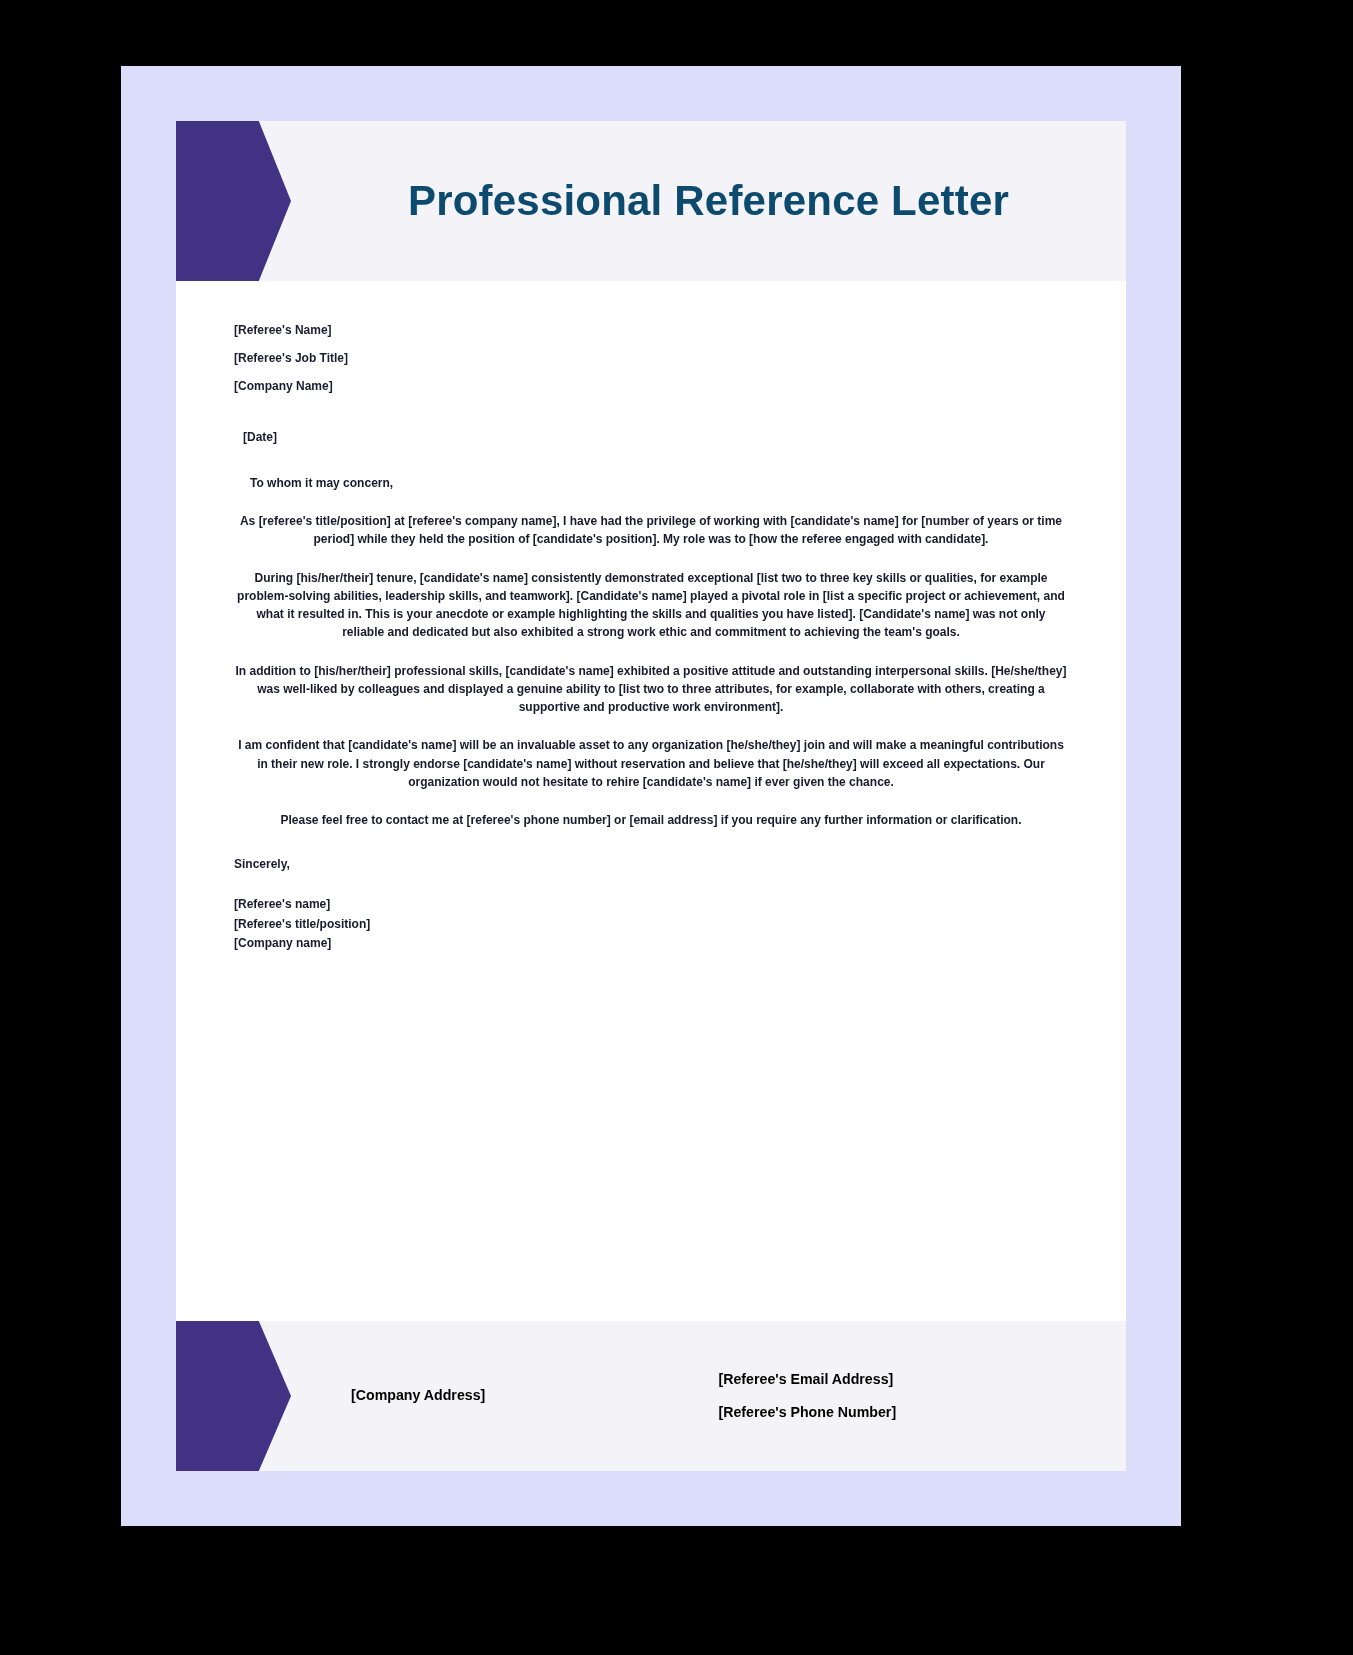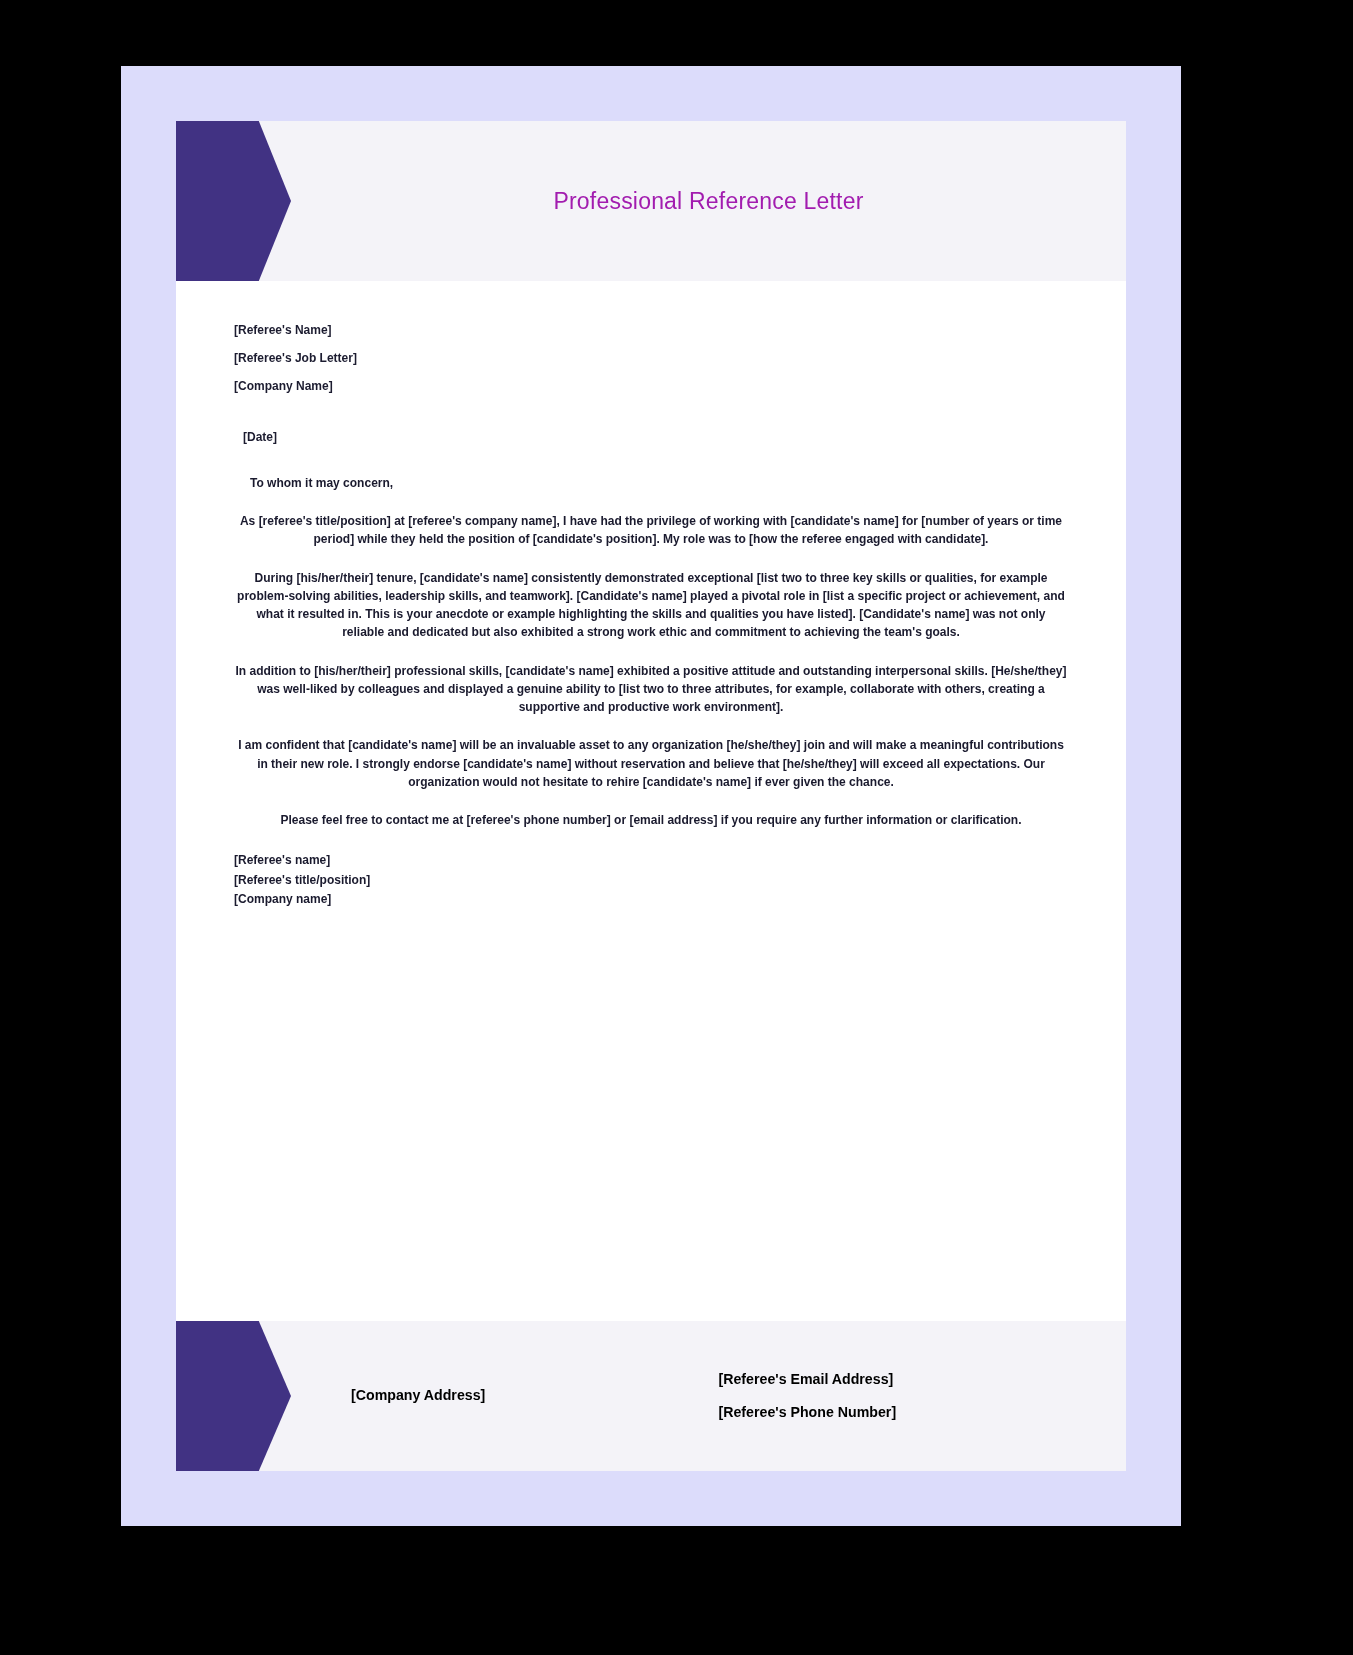--- a/index.html
+++ b/index.html
@@ -50,23 +50,23 @@
   }
   .header-title {
     position: absolute;
     left: 115px;
     top: 0;
     width: 835px;
     height: 160px;
     display: flex;
     align-items: center;
     justify-content: center;
-    color: #a21caf;
-    font-size: 23px;
-    font-weight: normal;
+    color: #0c4a6e;
+    font-size: 42px;
+    font-weight: bold;
     letter-spacing: 0.2px;
   }
   
   .letter-body {
     position: absolute;
     left: 0;
     top: 160px;
     width: 950px;
     padding: 40px 58px 0 58px;
     box-sizing: border-box;
@@ -151,36 +151,37 @@
 
     <div class="header-band">
       <div class="header-arrow"></div>
       <div class="header-title">Professional Reference Letter</div>
     </div>
 
     <div class="letter-body">
 
       <div>
         <p class="addr-line">[Referee's Name]</p>
-        <p class="addr-line">[Referee's Job Letter]</p>
+        <p class="addr-line">[Referee's Job Title]</p>
         <p class="addr-line">[Company Name]</p>
       </div>
 
       <div class="spacer-sm"></div>
 
       <p class="date-line">[Date]</p>
 
       <p class="salutation">To whom it may concern,</p>
 
       <p class="para">As [referee's title/position] at [referee's company name], I have had the privilege of working with [candidate's name] for [number of years or time period] while they held the position of [candidate's position]. My role was to [how the referee engaged with candidate].</p>
       <p class="para">During [his/her/their] tenure, [candidate's name] consistently demonstrated exceptional [list two to three key skills or qualities, for example problem-solving abilities, leadership skills, and teamwork]. [Candidate's name] played a pivotal role in [list a specific project or achievement, and what it resulted in. This is your anecdote or example highlighting the skills and qualities you have listed]. [Candidate's name] was not only reliable and dedicated but also exhibited a strong work ethic and commitment to achieving the team's goals.</p>
       <p class="para">In addition to [his/her/their] professional skills, [candidate's name] exhibited a positive attitude and outstanding interpersonal skills. [He/she/they] was well-liked by colleagues and displayed a genuine ability to [list two to three attributes, for example, collaborate with others, creating a supportive and productive work environment].</p>
       <p class="para">I am confident that [candidate's name] will be an invaluable asset to any organization [he/she/they] join and will make a meaningful contributions in their new role. I strongly endorse [candidate's name] without reservation and believe that [he/she/they] will exceed all expectations. Our organization would not hesitate to rehire [candidate's name] if ever given the chance.</p>
       <p class="para">Please feel free to contact me at [referee's phone number] or [email address] if you require any further information or clarification.</p>
 
+      <p class="signoff">Sincerely,</p>
 
       <div class="sign-block">
         <div>[Referee's name]</div>
         <div>[Referee's title/position]</div>
         <div>[Company name]</div>
       </div>
 
     </div>
 
     <div class="footer-band">

